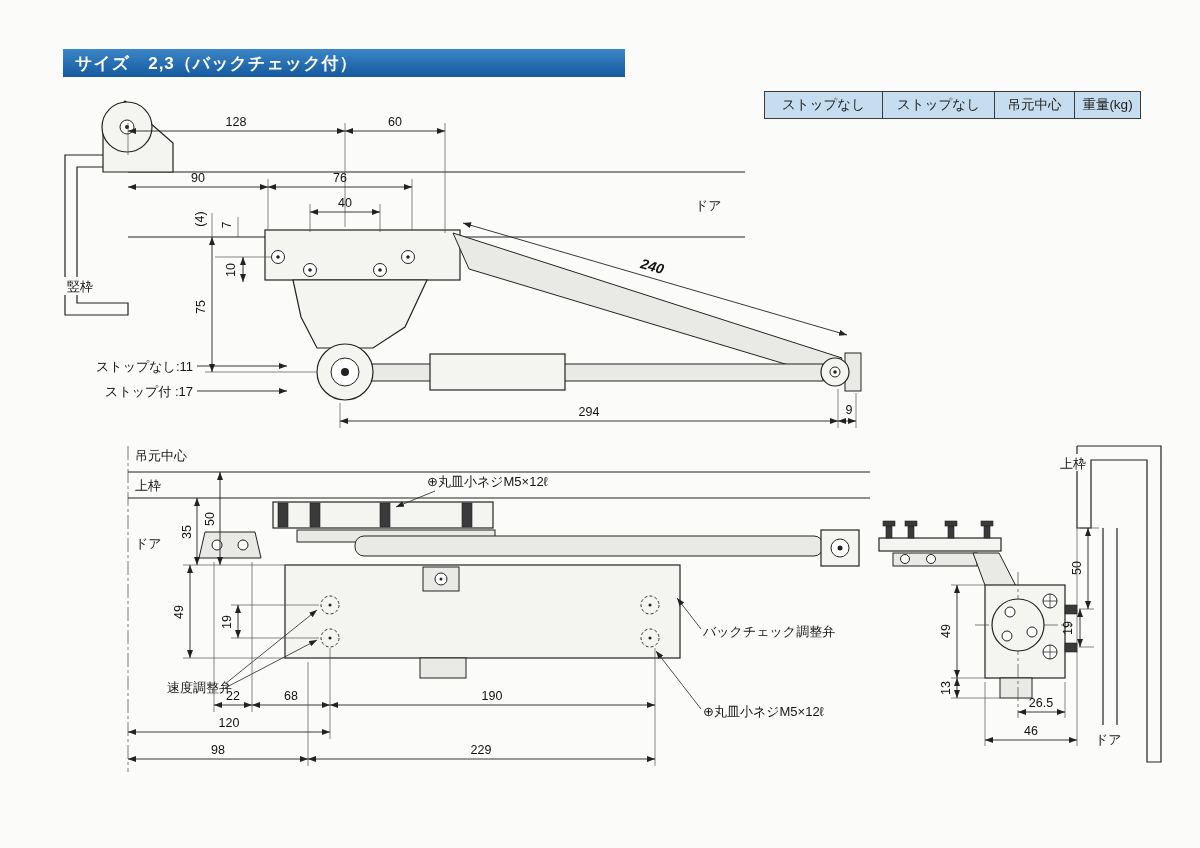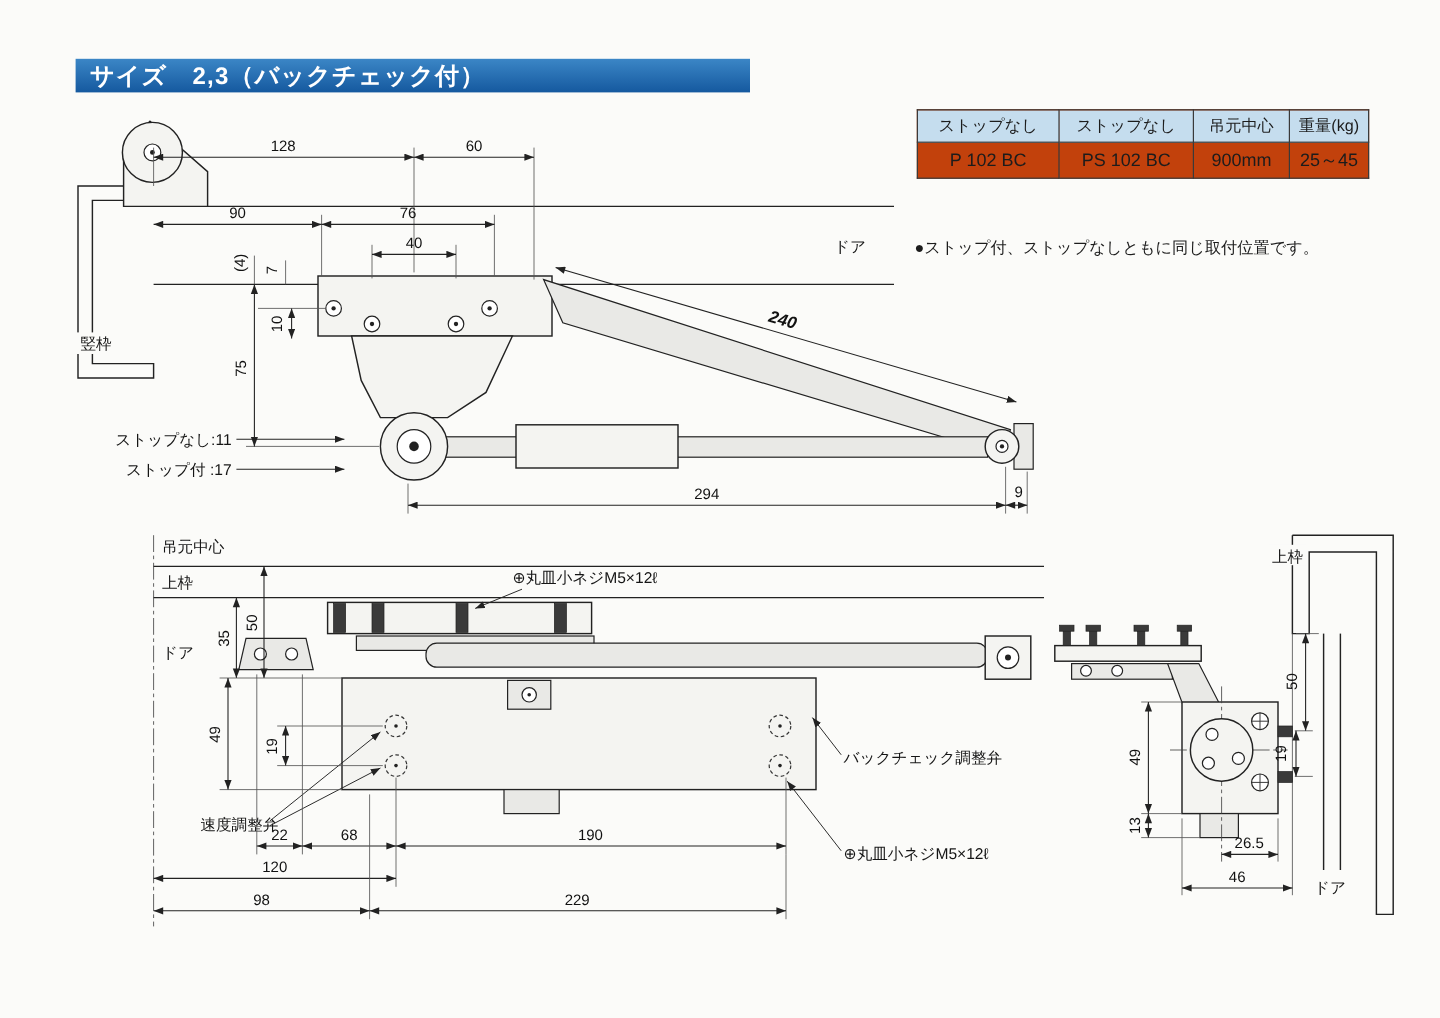--- a/index.html
+++ b/index.html
@@ -1,23 +1,23 @@
 <!DOCTYPE html>
 <html><head>
 <meta charset="utf-8">
 <style>
   * { margin:0; padding:0; box-sizing:border-box; }
   html,body { width:1200px; height:848px; }
   body { position:relative; background:#fbfbf9; font-family:"Liberation Sans","DejaVu Sans",sans-serif; color:#1c1c1c; overflow:hidden; }
 
   .title-bar { position:absolute; left:63px; top:49px; width:562px; height:28px;
-    background:linear-gradient(#3b86c6,#15599f); color:#fff; font-size:20px; font-weight:bold;
+    background:linear-gradient(#3b86c6,#15599f); color:#fff; font-size:17px; font-weight:bold;
     display:flex; align-items:center; padding-left:12px; letter-spacing:1px; }
 
-  table.spec-table { position:absolute; left:764px; top:91px; border-collapse:collapse; background:#c2410c; }
+  table.spec-table { position:absolute; left:764px; top:91px; border-collapse:collapse; background:#15803d; }
   table.spec-table th, table.spec-table td { border:1px solid #3a3a3a; text-align:center; padding:3px 6px; }
   table.spec-table th { background:#c5ddee; font-weight:normal; font-size:13.5px; height:27px; }
   table.spec-table td { font-size:15px; height:30px; }
 
   .notes { position:absolute; left:762px; top:194px; font-size:13.5px; line-height:26px; }
 
   svg.drawing { position:absolute; overflow:visible; }
   svg text { font-family:"Liberation Sans","DejaVu Sans",sans-serif; }
   .lbl { font-size:13px; fill:#151515; }
   .lbl-end { text-anchor:end; }
@@ -53,31 +53,24 @@
     </colgroup>
   <thead>
     <tr>
       <th>ストップなし</th>
       <th>ストップなし</th>
       <th>吊元中心</th>
       <th>重量(kg)</th>
     </tr>
   </thead>
   <tbody>
-    <tr>
-      <td>P 102 BC</td>
-      <td>PS 102 BC</td>
-      <td>900mm</td>
-      <td>25～45</td>
-    </tr>
   </tbody>
 </table>
 
 <div class="notes">
-  <div>●ストップ付、ストップなしともに同じ取付位置です。</div>
 </div>
 
 <svg class="drawing" style="left:55px; top:85px;" width="820" height="350" viewBox="0 0 820 350">
   <defs>
     <marker id="arwE" markerWidth="10" markerHeight="8" refX="8" refY="3" orient="auto" markerUnits="userSpaceOnUse">
       <path d="M0,0 L8,3 L0,6 Z" fill="#222"></path>
     </marker>
     <marker id="arwS" markerWidth="10" markerHeight="8" refX="0" refY="3" orient="auto" markerUnits="userSpaceOnUse">
       <path d="M8,0 L0,3 L8,6 Z" fill="#222"></path>
     </marker>

